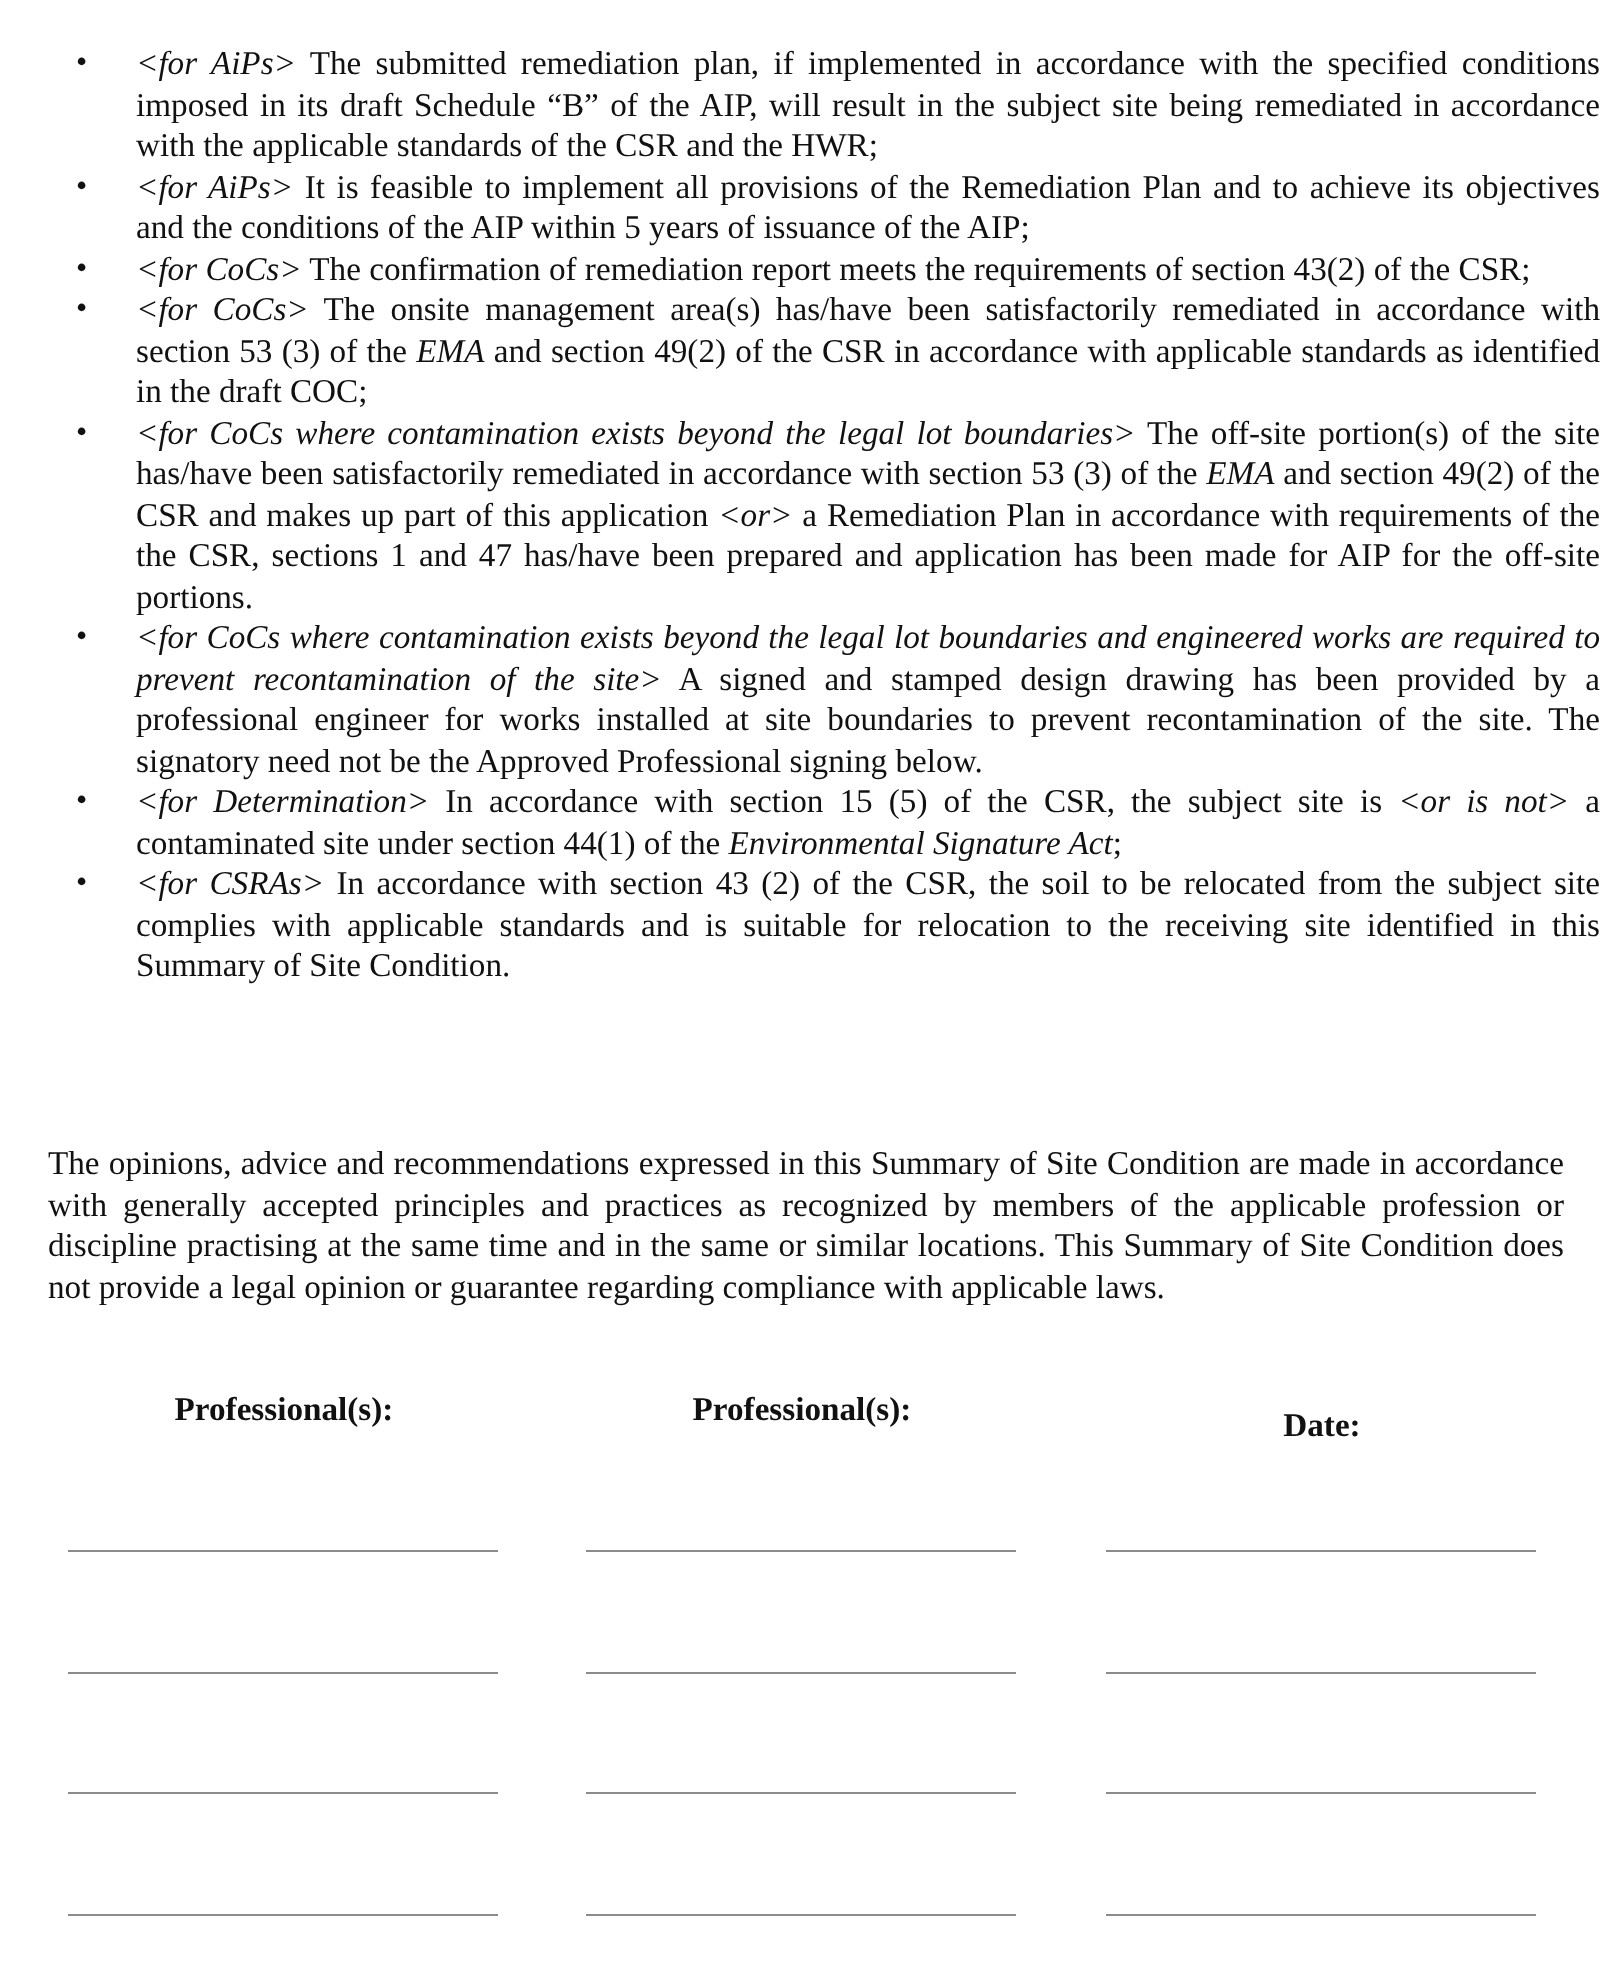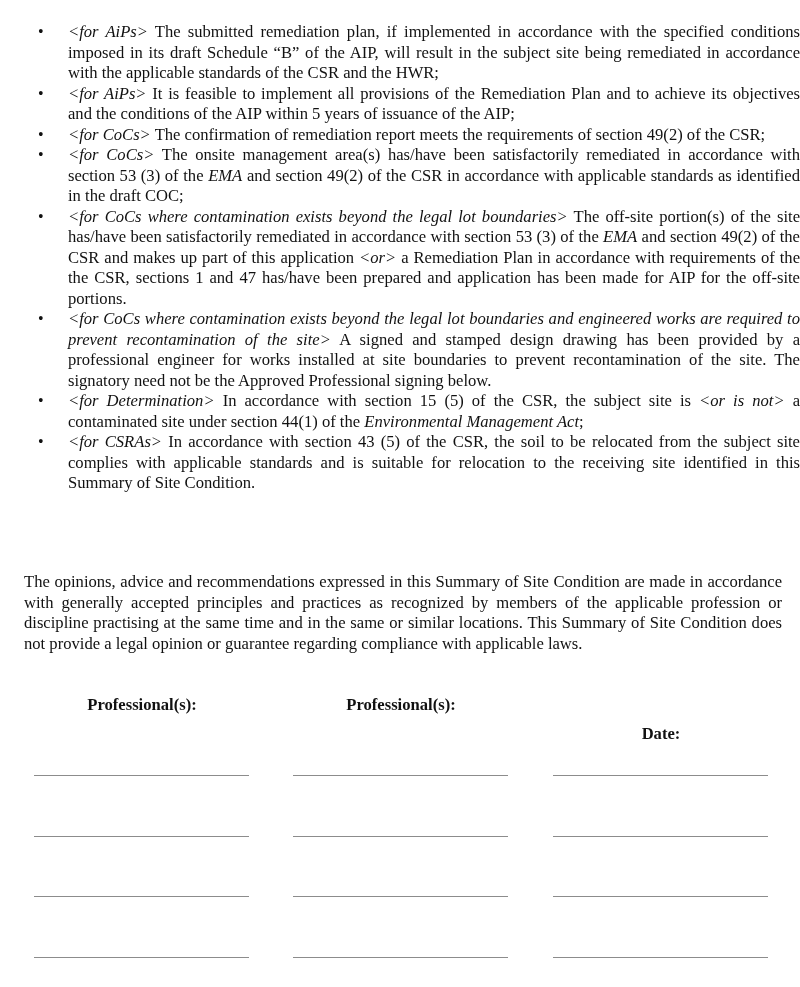--- a/index.html
+++ b/index.html
@@ -17,58 +17,58 @@
     .tag { font-style: italic; }
     em { font-style: italic; }
     .closing { position: absolute; left: 24px; top: 572px; width: 758px; text-align: justify; margin: 0; }
     .sig-headers { position: absolute; left: 0; top: 695px; width: 800px; height: 50px; }
     .sig-header {
       position: absolute; width: 260px; text-align: center; font-weight: bold;
       font-size: 16.6px; line-height: 20.5px;
     }
     .sig-header.h1 { left: 12px; top: 0; }
     .sig-header.h2 { left: 271px; top: 0; }
-    .sig-header.h3 { left: 531px; top: 29px; }
+    .sig-header.h3 { left: 531px; top: 8px; }
     .sig-line { position: absolute; height: 0; border-top: 1.6px solid #8c8c8c; width: 215px; }
   </style>
 </head>
 <body>
 
 <ul class="bullets">
   <li class="bullet-item">
     <span class="bullet-dot"></span>
     <span class="tag">&lt;for AiPs&gt;</span><span> The submitted remediation plan, if implemented in accordance with the specified conditions imposed in its draft Schedule “B” of the AIP, will result in the subject site being remediated in accordance with the applicable standards of the CSR and the HWR;</span>
   </li>
   <li class="bullet-item">
     <span class="bullet-dot"></span>
     <span class="tag">&lt;for AiPs&gt;</span><span>  It is feasible to implement all provisions of the Remediation Plan and to achieve its objectives and the conditions of the AIP within 5 years of issuance of the AIP;</span>
   </li>
   <li class="bullet-item">
     <span class="bullet-dot"></span>
-    <span class="tag">&lt;for CoCs&gt;</span><span>  The confirmation of remediation report meets the requirements of section 49(2) of the CSR;</span>
+    <span class="tag">&lt;for CoCs&gt;</span><span>  The confirmation of remediation report meets the requirements of section 43(2) of the CSR;</span>
   </li>
   <li class="bullet-item">
     <span class="bullet-dot"></span>
     <span class="tag">&lt;for CoCs&gt;</span><span> The onsite management area(s) has/have been satisfactorily remediated in accordance with section 53 (3) of the </span><em>EMA</em><span> and section 49(2) of the CSR in accordance with applicable standards as identified in the draft COC;</span>
   </li>
   <li class="bullet-item">
     <span class="bullet-dot"></span>
     <span class="tag">&lt;for CoCs where contamination exists beyond the legal lot boundaries&gt;</span><span> The off-site portion(s) of the site has/have been satisfactorily remediated in accordance with section 53 (3) of the </span><em>EMA</em><span> and section 49(2) of the CSR and makes up part of this application </span><em>&lt;or&gt;</em><span> a Remediation Plan in accordance with requirements of the the CSR, sections 1 and 47 has/have been prepared and application has been made for AIP for the off-site portions.</span>
   </li>
   <li class="bullet-item">
     <span class="bullet-dot"></span>
     <span class="tag">&lt;for CoCs where contamination exists beyond the legal lot boundaries and engineered works are required to prevent recontamination of the site&gt;</span><span> A signed and stamped design drawing has been provided by a professional engineer for works installed at site boundaries to prevent recontamination of the site. The signatory need not be the Approved Professional signing below.</span>
   </li>
   <li class="bullet-item">
     <span class="bullet-dot"></span>
-    <span class="tag">&lt;for Determination&gt;</span><span> In accordance with section 15 (5) of the CSR, the subject site is </span><em>&lt;or is not&gt;</em><span> a contaminated site under section 44(1) of the </span><em>Environmental Management Act</em><span>;</span>
+    <span class="tag">&lt;for Determination&gt;</span><span> In accordance with section 15 (5) of the CSR, the subject site is </span><em>&lt;or is not&gt;</em><span> a contaminated site under section 44(1) of the </span><em>Environmental Signature Act</em><span>;</span>
   </li>
   <li class="bullet-item">
     <span class="bullet-dot"></span>
-    <span class="tag">&lt;for CSRAs&gt;</span><span> In accordance with section 43 (5) of the CSR, the soil to be relocated from the subject site complies with applicable standards and is suitable for relocation to the receiving site identified in this Summary of Site Condition.</span>
+    <span class="tag">&lt;for CSRAs&gt;</span><span> In accordance with section 43 (2) of the CSR, the soil to be relocated from the subject site complies with applicable standards and is suitable for relocation to the receiving site identified in this Summary of Site Condition.</span>
   </li>
 </ul>
 
 <p class="closing">The opinions, advice and recommendations expressed in this Summary of Site Condition are made in accordance with generally accepted principles and practices as recognized by members of the applicable profession or discipline practising at the same time and in the same or similar locations.  This Summary of Site Condition does not provide a legal opinion or guarantee regarding compliance with applicable laws.</p>
 
 <div class="sig-headers">
   <div class="sig-header h1">
     <div>Professional(s):</div>
   </div>
   <div class="sig-header h2">

